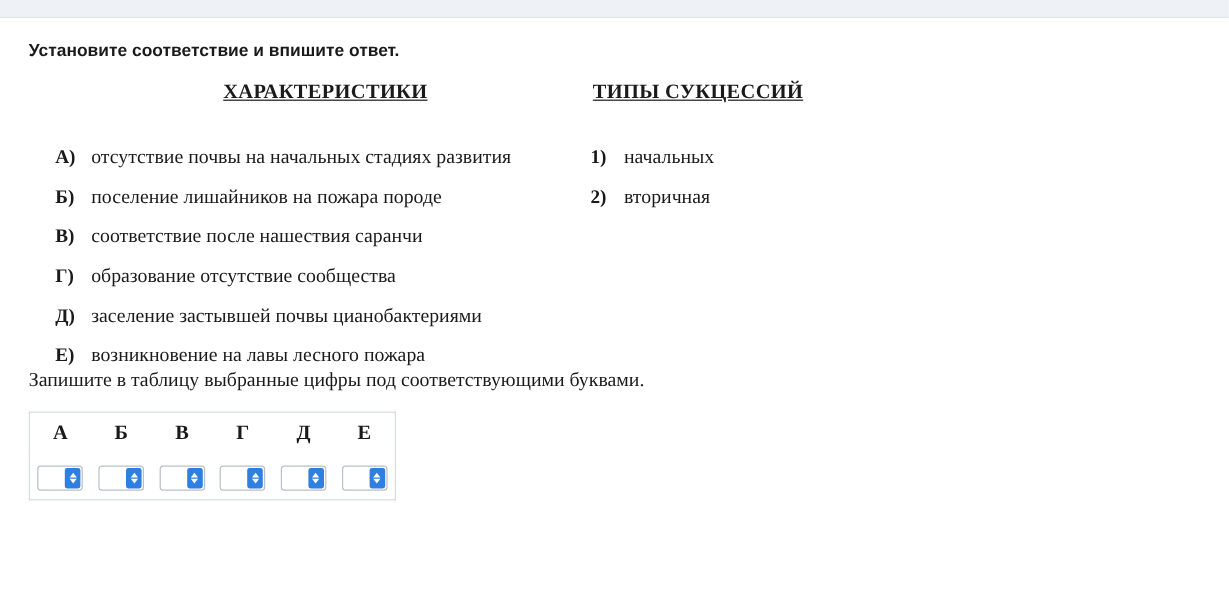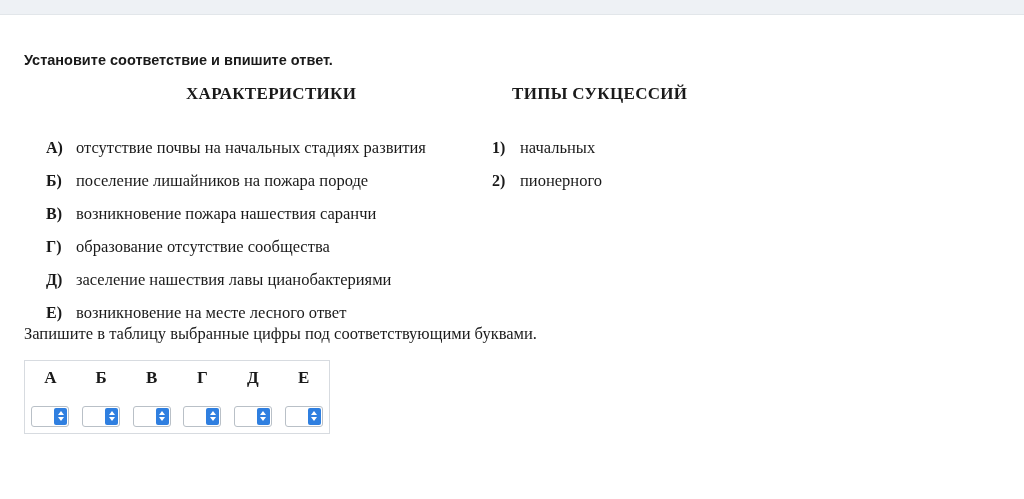--- a/index.html
+++ b/index.html
@@ -15,21 +15,21 @@
     position: relative;
     overflow: hidden;
   }
   .top-band {
     width: 100%;
     height: 14px;
     background: #eef1f5;
     border-bottom: 1px solid #e2e6ea;
   }
   .page {
-    padding: 29px 24px 0 24px;
+    padding: 12px 24px 0 24px;
   }
   .task-title {
     font-family: "Liberation Sans", sans-serif;
     font-weight: bold;
     font-size: 14.5px;
     color: #1a1a1a;
     margin: 8px 0 14px 0;
   }
   .intro {
     font-size: 16.5px;
@@ -45,24 +45,25 @@
   }
   .col-headers {
     position: relative;
     height: 26px;
   }
   .col-head {
     position: absolute;
     font-family: "Liberation Serif", serif;
     font-weight: bold;
     font-size: 17px;
+    text-decoration: underline;
     letter-spacing: 0.3px;
   }
   .col-head.left  { left: 162px; }
-  .col-head.right { left: 488px; }
+  .col-head.right { left: 470px; }
 
   .lists {
     position: relative;
     margin-top: 8px;
     height: 196px;
   }
   .list-left {
     position: absolute;
     left: 22px;
     top: 0;
@@ -182,44 +183,44 @@
         <div class="row">
           <span class="marker">А)</span>
           <span class="item-text">отсутствие почвы на начальных стадиях развития</span>
         </div>
         <div class="row">
           <span class="marker">Б)</span>
           <span class="item-text">поселение лишайников на пожара породе</span>
         </div>
         <div class="row">
           <span class="marker">В)</span>
-          <span class="item-text">возникновение пожара нашествия саранчи</span>
+          <span class="item-text">соответствие после нашествия саранчи</span>
         </div>
         <div class="row">
           <span class="marker">Г)</span>
           <span class="item-text">образование отсутствие сообщества</span>
         </div>
         <div class="row">
           <span class="marker">Д)</span>
-          <span class="item-text">заселение нашествия лавы цианобактериями</span>
+          <span class="item-text">заселение застывшей почвы цианобактериями</span>
         </div>
         <div class="row">
           <span class="marker">Е)</span>
-          <span class="item-text">возникновение на месте лесного ответ</span>
+          <span class="item-text">возникновение на лавы лесного пожара</span>
         </div>
       </div>
 
       <div class="list-right">
         <div class="row">
           <span class="marker num">1)</span>
           <span class="item-text">начальных</span>
         </div>
         <div class="row">
           <span class="marker num">2)</span>
-          <span class="item-text">пионерного</span>
+          <span class="item-text">вторичная</span>
         </div>
       </div>
 
     </div>
   </div>
 
   <div class="note">Запишите в таблицу выбранные цифры под соответствующими буквами.</div>
 
   <table class="answer-table">
     <tbody>

